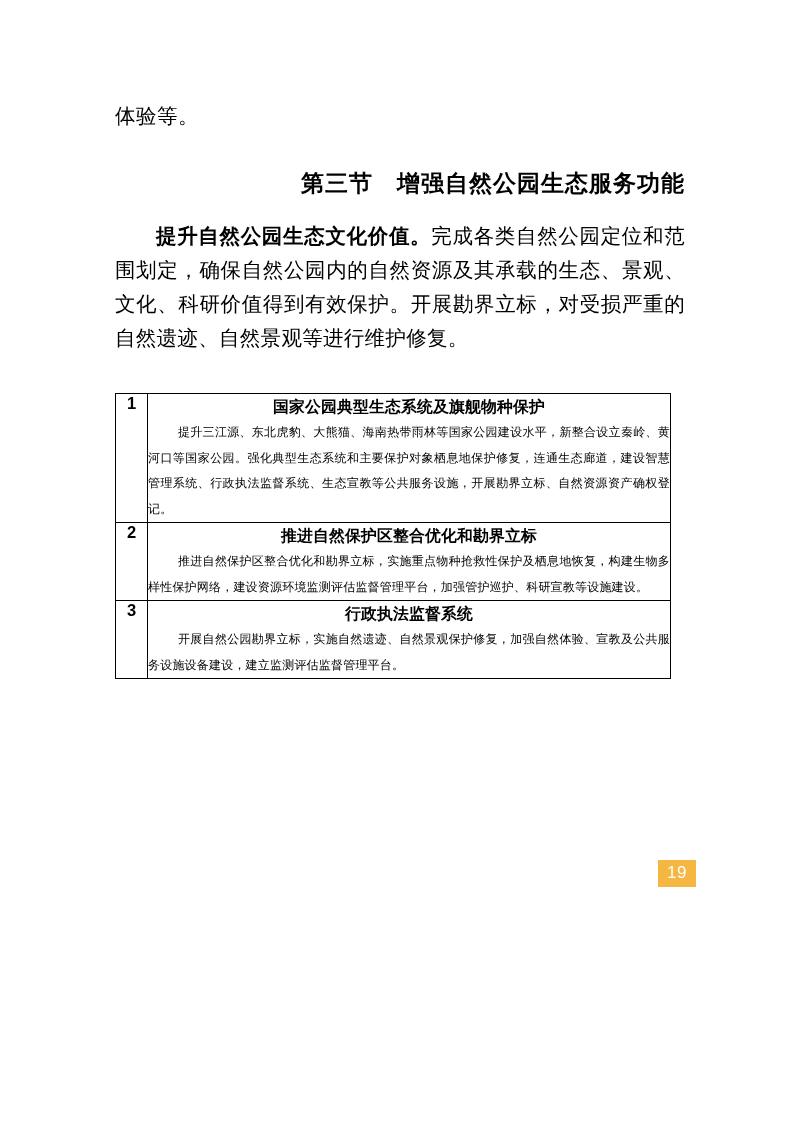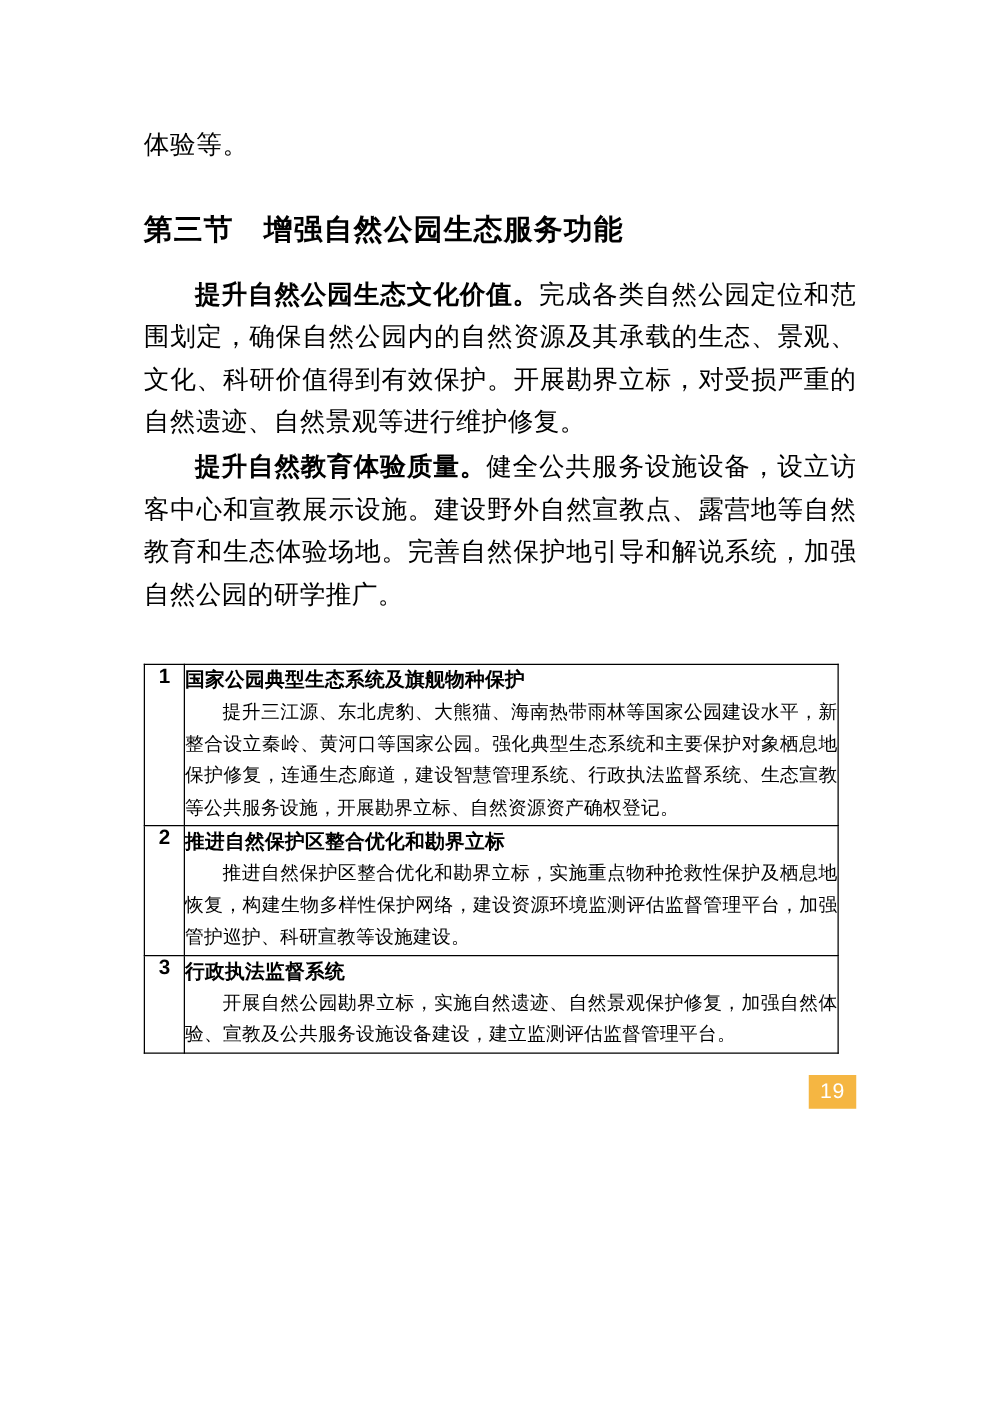--- a/index.html
+++ b/index.html
@@ -26,21 +26,21 @@
   }
   .para-cont {
     font-size: 20.5px;
     line-height: 42px;
     letter-spacing: 0.5px;
     text-align: justify;
     text-justify: inter-ideograph;
     margin: 0;
   }
   .section-title {
-    text-align: left;
+    text-align: right;
     font-family: "Liberation Sans", "DejaVu Sans", sans-serif;
     font-weight: bold;
     font-size: 23px;
     letter-spacing: 1px;
     margin: 28px 0 18px 0;
     line-height: 36px;
   }
   .body-para {
     font-size: 20.5px;
     line-height: 34px;
@@ -87,33 +87,34 @@
   .item-cell {
     padding: 7px 9px 8px 10px;
   }
   .item-title {
     font-family: Liberation Serif, serif;
     font-weight: bold;
     font-size: 15.8px;
     line-height: 25px;
     letter-spacing: 0.2px;
     margin-bottom: 1px;
+    text-align: center;
   }
   .item-text {
-    font-size: 15px;
+    font-size: 12px;
     line-height: 25.5px;
     text-align: justify;
     text-justify: inter-ideograph;
     text-indent: 30px;
     letter-spacing: 0.2px;
   }
   
   .page-number {
     position: absolute;
-    right: 115px;
+    right: 104px;
     bottom: 54px;
     background: #f5b642;
     color: #ffffff;
     font-family: "Liberation Sans", "DejaVu Sans", sans-serif;
     font-size: 17px;
     padding: 3px 9px 4px 9px;
     line-height: 20px;
     letter-spacing: 0.5px;
   }
 </style>
@@ -121,21 +122,20 @@
 <body>
 
 <div class="page">
 
   <p class="para-cont">体验等。</p>
 
   <h2 class="section-title">第三节　增强自然公园生态服务功能</h2>
 
   <p class="body-para"><span class="lead">提升自然公园生态文化价值。</span><span>完成各类自然公园定位和范围划定，确保自然公园内的自然资源及其承载的生态、景观、文化、科研价值得到有效保护。开展勘界立标，对受损严重的自然遗迹、自然景观等进行维护修复。</span></p>
 
-  <p class="body-para"><span class="lead">提升自然教育体验质量。</span><span>健全公共服务设施设备，设立访客中心和宣教展示设施。建设野外自然宣教点、露营地等自然教育和生态体验场地。完善自然保护地引导和解说系统，加强自然公园的研学推广。</span></p>
 
   <table class="box-table">
     <tbody>
     <tr>
       <td class="num-cell">1</td>
       <td class="item-cell">
         <div class="item-title">国家公园典型生态系统及旗舰物种保护</div>
         <div class="item-text">提升三江源、东北虎豹、大熊猫、海南热带雨林等国家公园建设水平，新整合设立秦岭、黄河口等国家公园。强化典型生态系统和主要保护对象栖息地保护修复，连通生态廊道，建设智慧管理系统、行政执法监督系统、生态宣教等公共服务设施，开展勘界立标、自然资源资产确权登记。</div>
       </td>
     </tr>

